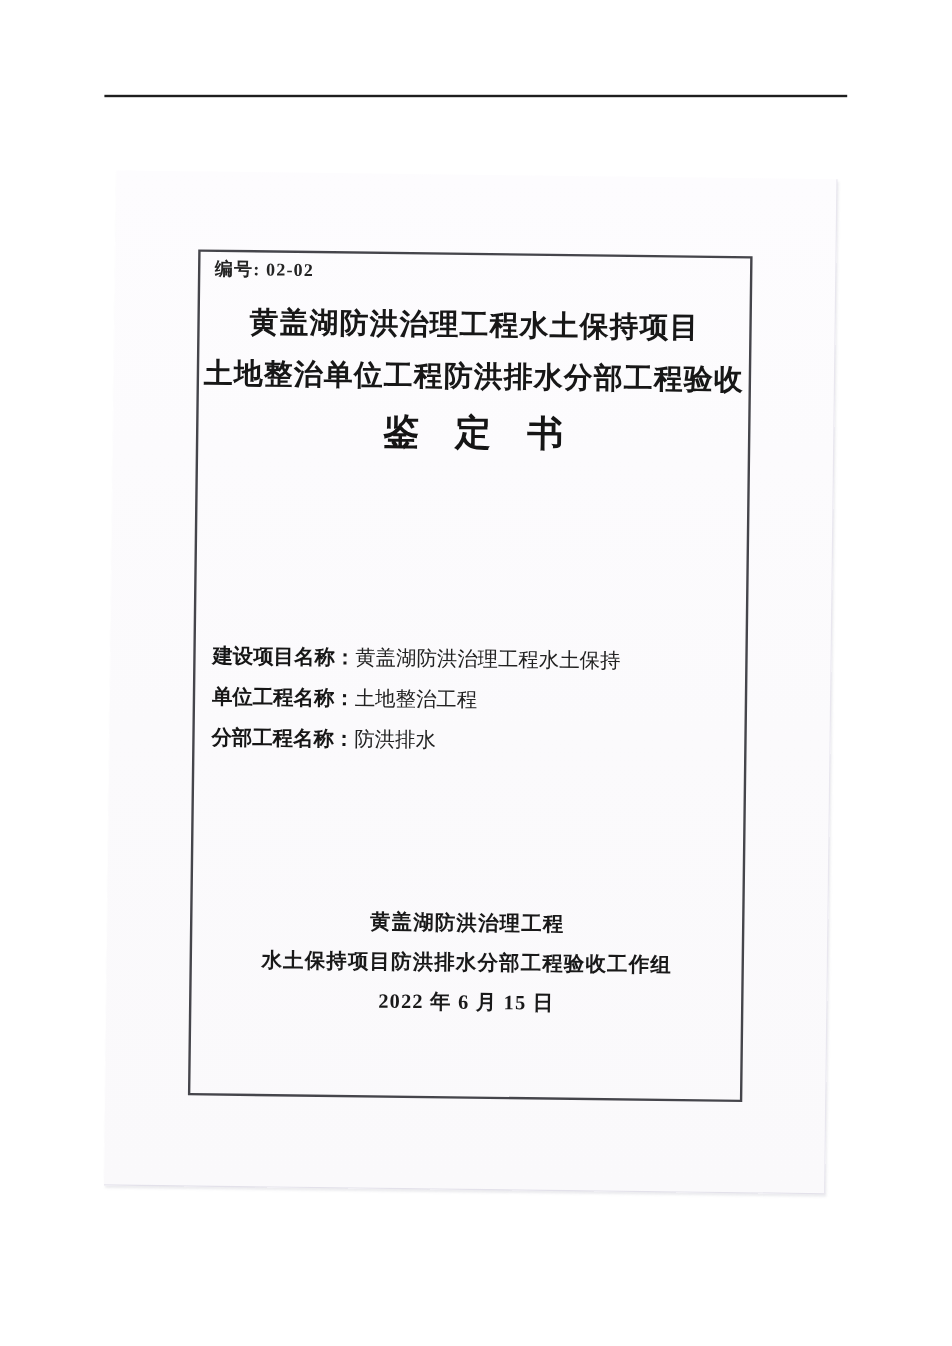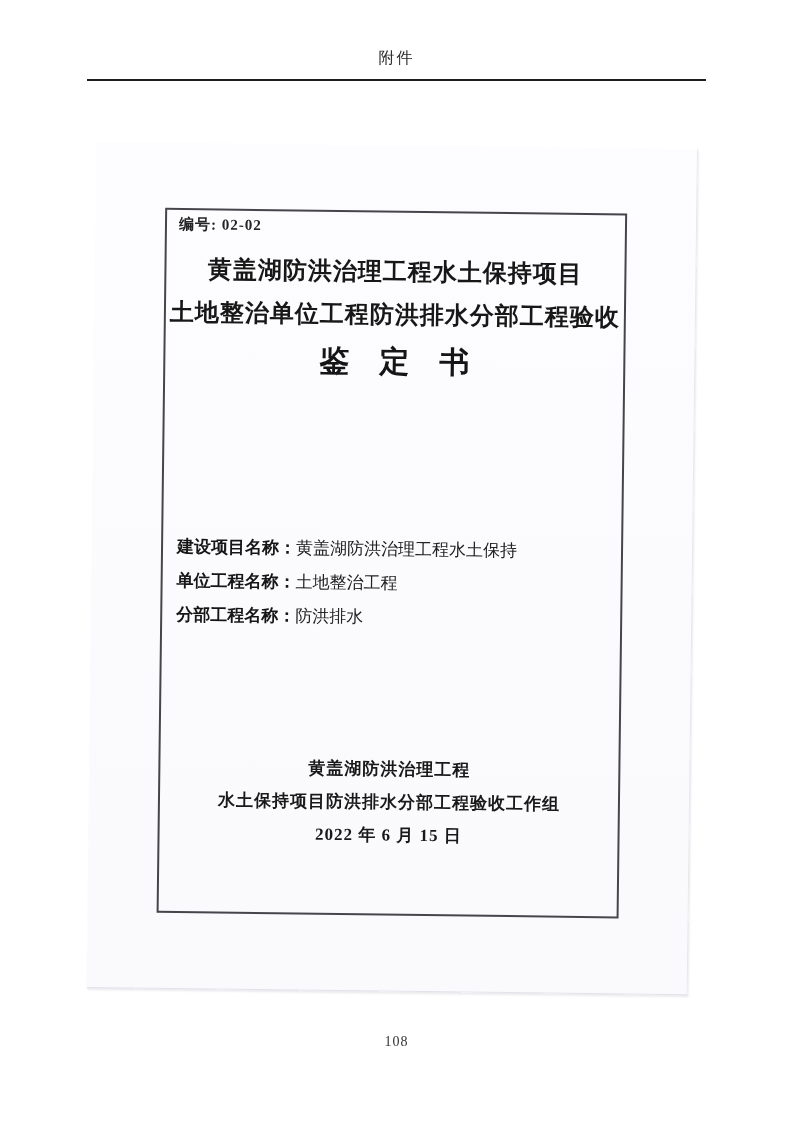--- a/index.html
+++ b/index.html
@@ -114,21 +114,20 @@
     font-size: 14px;
     color: #333333;
     letter-spacing: 1px;
   }
 </style>
 </head>
 <body>
 
 <div class="sheet">
 
-  <div class="attachment-label">附件</div>
 
   <div class="header-rule"></div>
 
   <div class="scan-paper">
 
     <div class="cert-box">
 
       <div class="doc-number">编号: 02-02</div>
 
       <div class="title-block">
@@ -151,15 +150,14 @@
 
       <div class="org-block">
         <div class="org-line">黄盖湖防洪治理工程</div>
         <div class="org-line">水土保持项目防洪排水分部工程验收工作组</div>
         <div class="org-line">2022 年 6 月 15 日</div>
       </div>
 
     </div>
   </div>
 
-  <div class="page-number">108</div>
 
 </div>
 
 </body></html>

